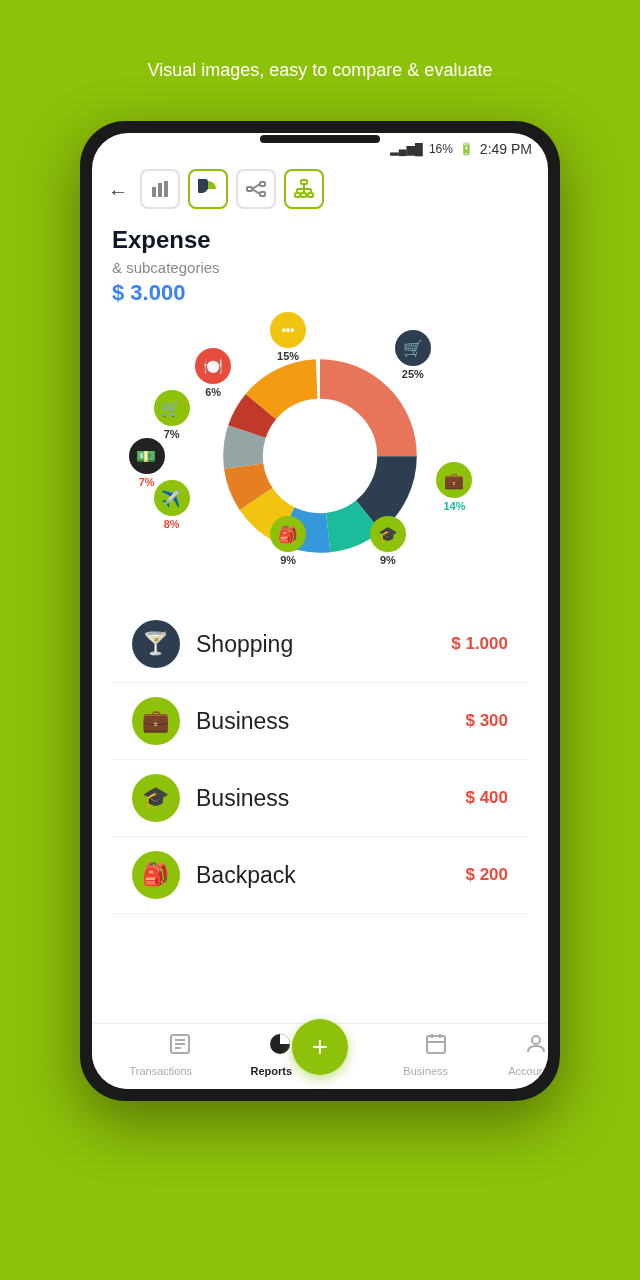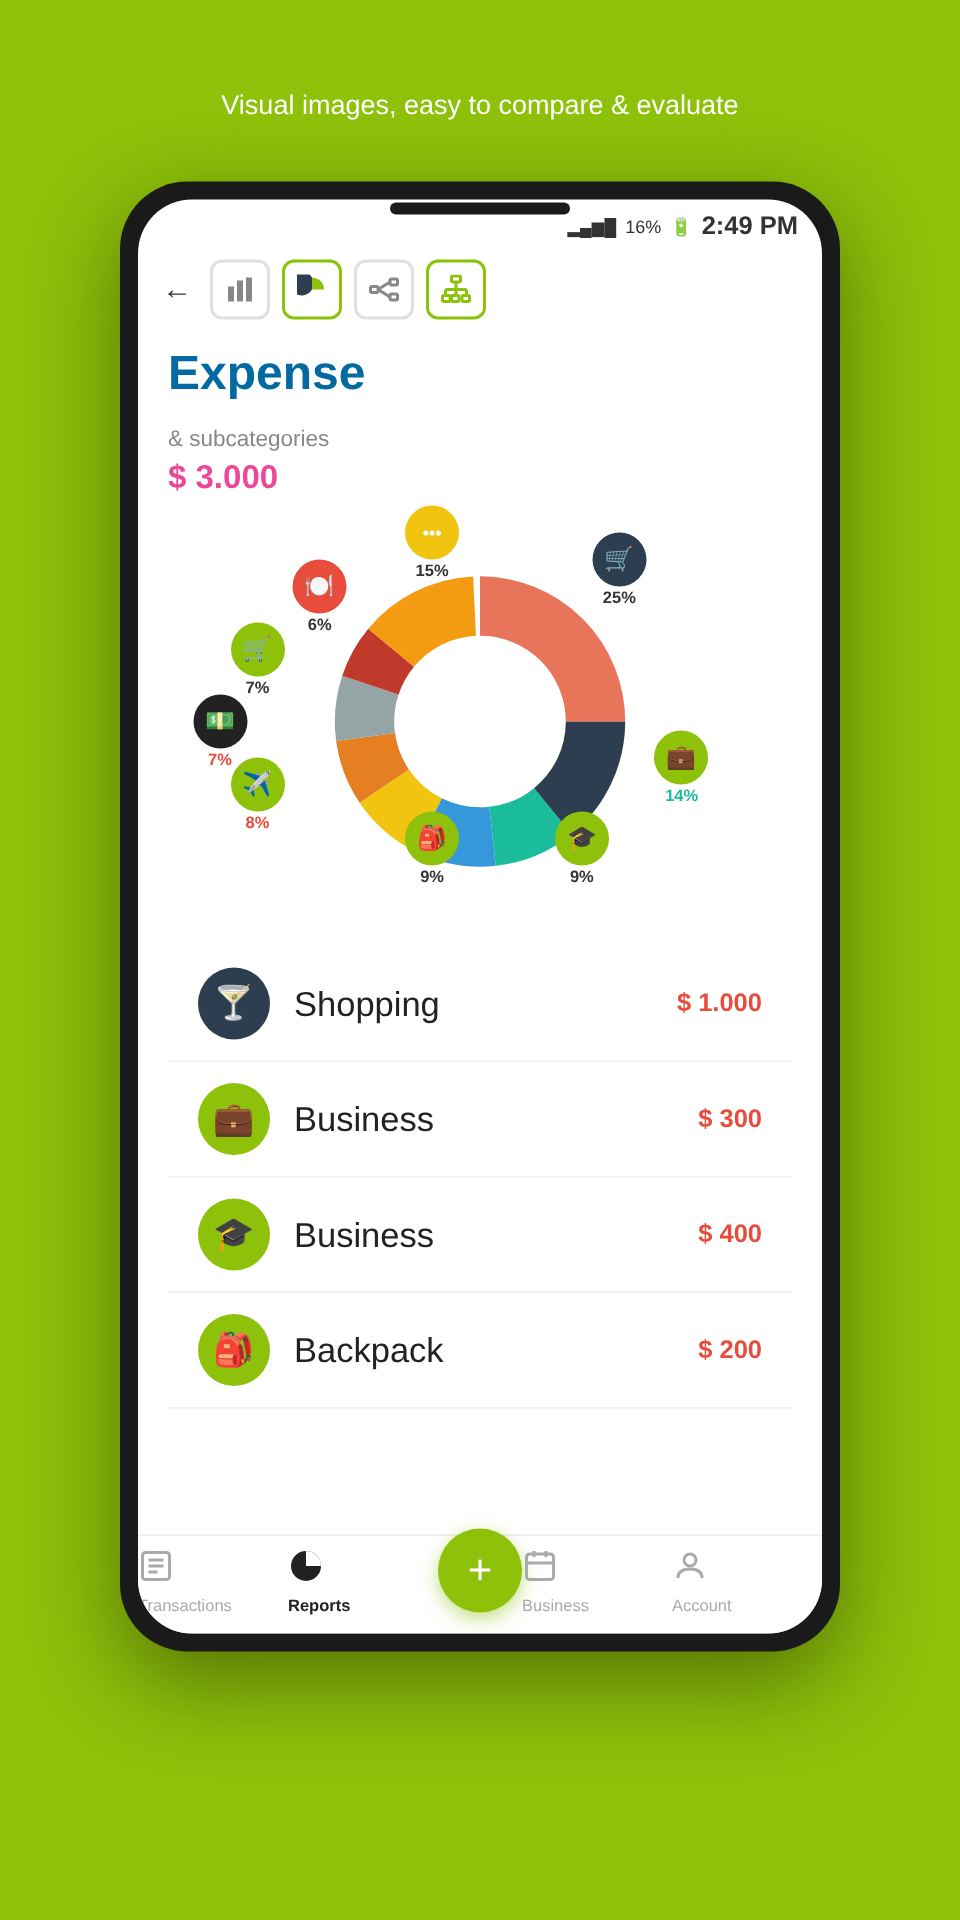--- a/index.html
+++ b/index.html
@@ -60,21 +60,21 @@
     .status-bar {
       display: flex;
       justify-content: flex-end;
       align-items: center;
       padding: 8px 16px 4px;
       font-size: 12px;
       color: #333;
       gap: 6px;
     }
     .signal-icon { font-size: 11px; }
-    .time { font-weight: 700; font-size: 17px; text-align: center; }
+    .time { font-weight: 400; font-size: 14px; text-align: center; }
 
     
     .phone::before {
       content: '';
       position: absolute;
       top: 14px;
       left: 50%;
       transform: translateX(-50%);
       width: 120px;
       height: 8px;
@@ -125,34 +125,34 @@
     
     .content-area {
       padding: 10px 20px 0;
       flex: 1;
       overflow: hidden;
       display: flex;
       flex-direction: column;
     }
 
     .section-title {
-      font-size: 32px;
+      font-size: 24px;
       font-weight: 800;
-      color: #0369a1;
+      color: #0f172a;
       line-height: 1.1;
     }
     .section-subtitle {
       font-size: 15px;
       color: #888;
-      margin-top: 18px;
+      margin-top: 6px;
     }
     .section-amount {
       font-size: 22px;
       font-weight: 700;
-      color: #ec4899;
+      color: #3b82f6;
       margin-top: 4px;
     }
 
     
     .chart-container {
       position: relative;
       height: 300px;
       display: flex;
       align-items: center;
       justify-content: center;
@@ -233,21 +233,21 @@
       align-items: center;
       justify-content: space-around;
       padding: 8px 0 12px;
       background: white;
       border-top: 1px solid #eee;
       position: relative;
     }
     .nav-item {
       display: flex;
       flex-direction: column;
-      align-items: flex-start;
+      align-items: flex-end;
       gap: 3px;
       cursor: pointer;
       flex: 1;
     }
     .nav-item-icon {
       font-size: 22px;
       color: #aaa;
     }
     .nav-item-icon.active {
       color: #222;

